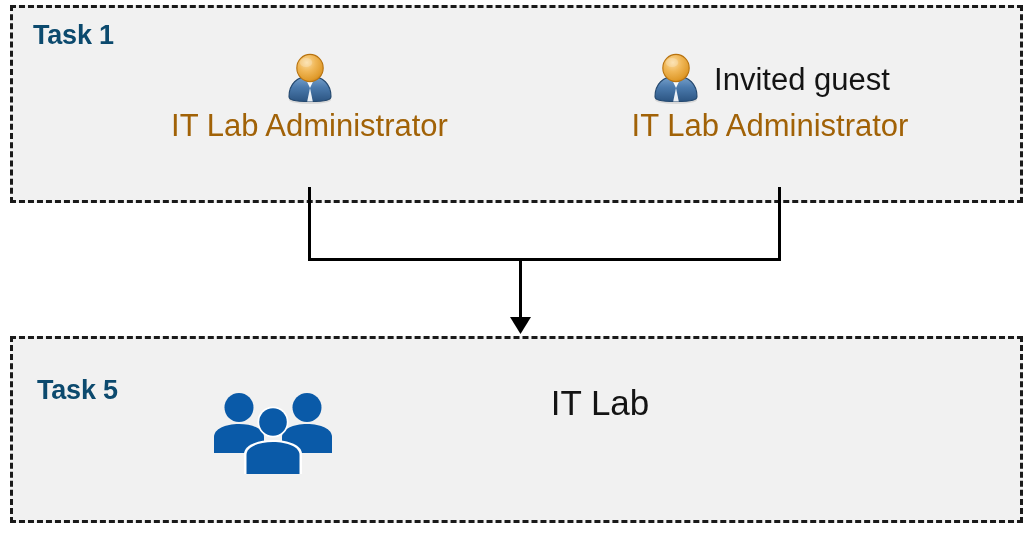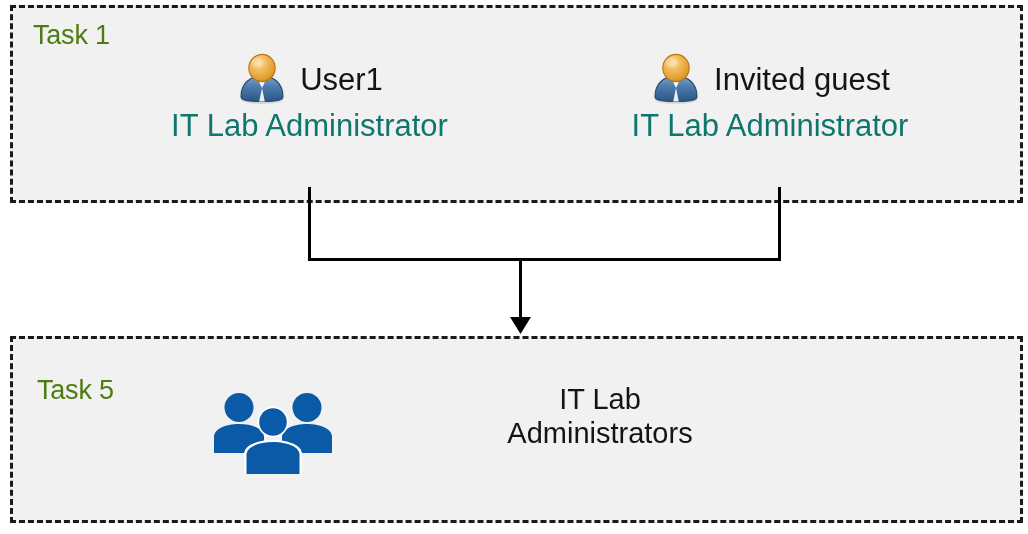--- a/index.html
+++ b/index.html
@@ -27,24 +27,24 @@
     position: absolute;
     background: #F1F1F1;
     border: 3px dashed #1A1A1A;
     box-sizing: border-box;
   }
   #task1-box { left: 10px;  top: 5px;   width: 1013px; height: 198px; }
   #task2-box { left: 10px;  top: 336px; width: 1013px; height: 187px; }
 
   .task-label {
     position: absolute;
-    font-weight: normal;
+    font-weight: bold;
     font-size: 27px;
     letter-spacing: -0.2px;
-    color: #4d7c0f;
+    color: #0c4a6e;
     white-space: nowrap;
   }
   #task1-label { left: 33px; top: 20px; }
   #task2-label { left: 37px; top: 375px; }
 
   
   .person-group {
     position: absolute;
     text-align: center;
     white-space: nowrap;
@@ -60,21 +60,21 @@
     height: 54px;
   }
   .person-name {
     font-size: 31px;
     line-height: 1;
     color: #141414;
   }
   .person-role {
     font-size: 31px;
     line-height: 1.08;
-    color: #0f766e;
+    color: #a16207;
     margin-top: 3px;
   }
 
   
   .user-icon {
     width: 52px;
     height: 52px;
     flex: 0 0 52px;
     display: block;
   }
@@ -93,21 +93,21 @@
     top: 390px;
     width: 124px;
     height: 88px;
   }
   #group-name {
     position: absolute;
     left: 400px;
     top: 383px;
     width: 400px;
     text-align: center;
-    font-size: 29px;
+    font-size: 35px;
     line-height: 1.17;
     color: #141414;
   }
 
   
   #connector {
     position: absolute;
     left: 0;
     top: 0;
     width: 1028px;
@@ -140,21 +140,20 @@
             <stop offset="100%" stop-color="#2C5582"></stop>
           </linearGradient>
         </defs>
         <ellipse cx="26" cy="47" rx="21" ry="4" fill="#000000" opacity="0.10"></ellipse>
         <path d="M26 23 C13 23 5 31.5 5 43.5 C5 47 9.5 48.5 26 48.5 C42.5 48.5 47 47 47 43.5 C47 31.5 39 23 26 23 Z" fill="url(#bodyGradA)" stroke="#24486E" stroke-width="1.1"></path>
         <path d="M21 24.5 L26 35 L31 24.5 L29 23.2 L26 27 L23 23.2 Z" fill="#FFFFFF" opacity="0.95"></path>
         <path d="M26 35 L23.2 48.4 L28.8 48.4 Z" fill="#FFFFFF" opacity="0.9"></path>
         <ellipse cx="26" cy="15" rx="13.2" ry="13.6" fill="url(#headGradA)" stroke="#B8730F" stroke-width="1.1"></ellipse>
         <ellipse cx="22" cy="9.5" rx="6.2" ry="4.6" fill="#FFFFFF" opacity="0.22"></ellipse>
       </svg>
-      <span class="person-name">User1</span>
     </div>
     <div class="person-role">IT Lab Administrator</div>
   </div>
 
   <div class="person-group" id="person-guest">
     <div class="person-row">
       <svg class="user-icon" viewBox="0 0 52 52">
         <defs>
           <radialGradient id="headGradB" cx="38%" cy="30%" r="78%">
             <stop offset="0%" stop-color="#FBDCA0"></stop>
@@ -207,16 +206,15 @@
       <circle cx="61" cy="33" r="18.5" fill="#FFFFFF" opacity="0"></circle>
       <circle cx="61" cy="32" r="15.5" fill="#FFFFFF"></circle>
       <circle cx="61" cy="32" r="13.8" fill="#0A5AA8"></circle>
       <path d="M32 84 L32 64 C32 55.5 45 50 61 50 C77 50 90 55.5 90 64 L90 84 Z" fill="#FFFFFF"></path>
       <path d="M34.5 84 L34.5 64.8 C34.5 57 46.5 52 61 52 C75.5 52 87.5 57 87.5 64.8 L87.5 84 Z" fill="#0A5AA8"></path>
     </svg>
   </div>
 
   <div id="group-name">
     <div>IT Lab</div>
-    <div>Administrators</div>
   </div>
 
 </div>
 
 </body></html>

